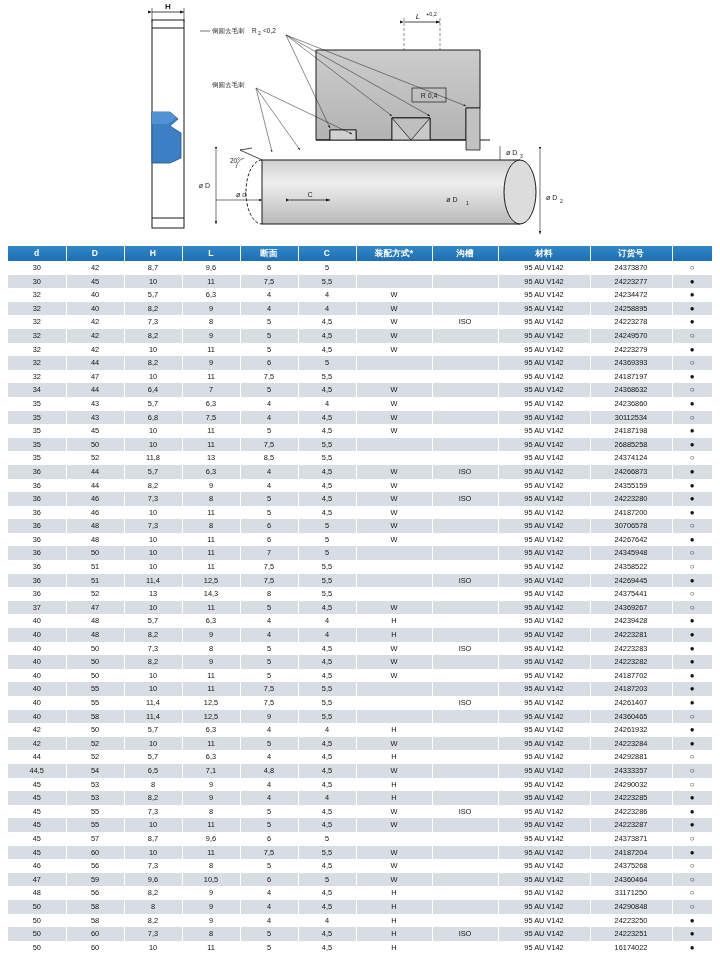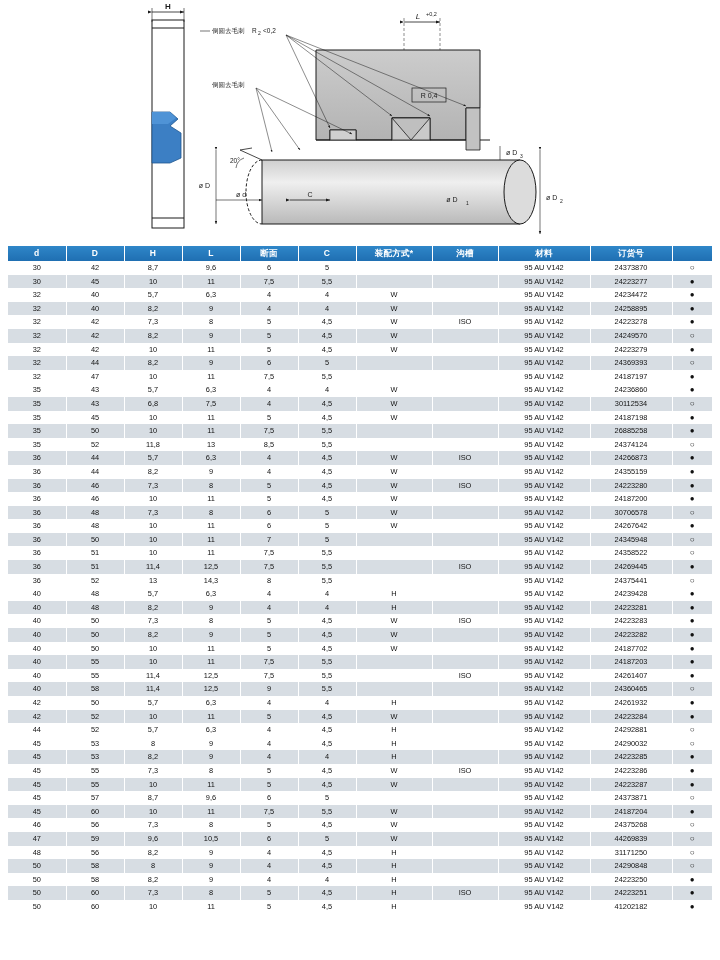--- a/index.html
+++ b/index.html
@@ -305,20 +305,33 @@
             <td>10</td>
             <td>11</td>
             <td>7,5</td>
             <td>5,5</td>
             <td></td>
             <td></td>
             <td>95 AU V142</td>
             <td>24187197</td>
             <td class="dot">●</td>
           </tr>
+          <tr class="even">
+            <td>34</td>
+            <td>44</td>
+            <td>6,4</td>
+            <td>7</td>
+            <td>5</td>
+            <td>4,5</td>
+            <td>W</td>
+            <td></td>
+            <td>95 AU V142</td>
+            <td>24368632</td>
+            <td class="circ">○</td>
+          </tr>
           <tr class="odd">
             <td>35</td>
             <td>43</td>
             <td>5,7</td>
             <td>6,3</td>
             <td>4</td>
             <td>4</td>
             <td>W</td>
             <td></td>
             <td>95 AU V142</td>
@@ -500,20 +513,33 @@
             <td>13</td>
             <td>14,3</td>
             <td>8</td>
             <td>5,5</td>
             <td></td>
             <td></td>
             <td>95 AU V142</td>
             <td>24375441</td>
             <td class="circ">○</td>
           </tr>
+          <tr class="even">
+            <td>37</td>
+            <td>47</td>
+            <td>10</td>
+            <td>11</td>
+            <td>5</td>
+            <td>4,5</td>
+            <td>W</td>
+            <td></td>
+            <td>95 AU V142</td>
+            <td>24369267</td>
+            <td class="circ">○</td>
+          </tr>
           <tr class="odd">
             <td>40</td>
             <td>48</td>
             <td>5,7</td>
             <td>6,3</td>
             <td>4</td>
             <td>4</td>
             <td>H</td>
             <td></td>
             <td>95 AU V142</td>
@@ -641,20 +667,33 @@
             <td>44</td>
             <td>52</td>
             <td>5,7</td>
             <td>6,3</td>
             <td>4</td>
             <td>4,5</td>
             <td>H</td>
             <td></td>
             <td>95 AU V142</td>
             <td>24292881</td>
+            <td class="circ">○</td>
+          </tr>
+          <tr class="even">
+            <td>44,5</td>
+            <td>54</td>
+            <td>6,5</td>
+            <td>7,1</td>
+            <td>4,8</td>
+            <td>4,5</td>
+            <td>W</td>
+            <td></td>
+            <td>95 AU V142</td>
+            <td>24333357</td>
             <td class="circ">○</td>
           </tr>
           <tr class="odd">
             <td>45</td>
             <td>53</td>
             <td>8</td>
             <td>9</td>
             <td>4</td>
             <td>4,5</td>
             <td>H</td>
@@ -744,21 +783,21 @@
           <tr class="even">
             <td>47</td>
             <td>59</td>
             <td>9,6</td>
             <td>10,5</td>
             <td>6</td>
             <td>5</td>
             <td>W</td>
             <td></td>
             <td>95 AU V142</td>
-            <td>44269839</td>
+            <td>24360464</td>
             <td class="circ">○</td>
           </tr>
           <tr class="odd">
             <td>48</td>
             <td>56</td>
             <td>8,2</td>
             <td>9</td>
             <td>4</td>
             <td>4,5</td>
             <td>H</td>
@@ -809,20 +848,20 @@
           <tr class="odd">
             <td>50</td>
             <td>60</td>
             <td>10</td>
             <td>11</td>
             <td>5</td>
             <td>4,5</td>
             <td>H</td>
             <td></td>
             <td>95 AU V142</td>
-            <td>41202182</td>
+            <td>16174022</td>
             <td class="dot">●</td>
           </tr>
         </tbody>
     </table>
   </div>
 
 </div>
 
 </body></html>

